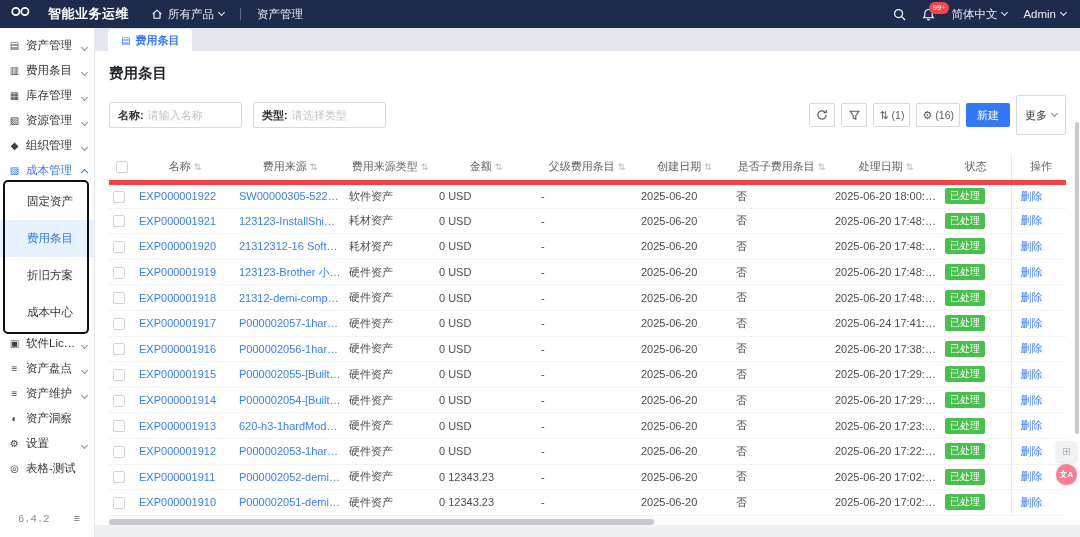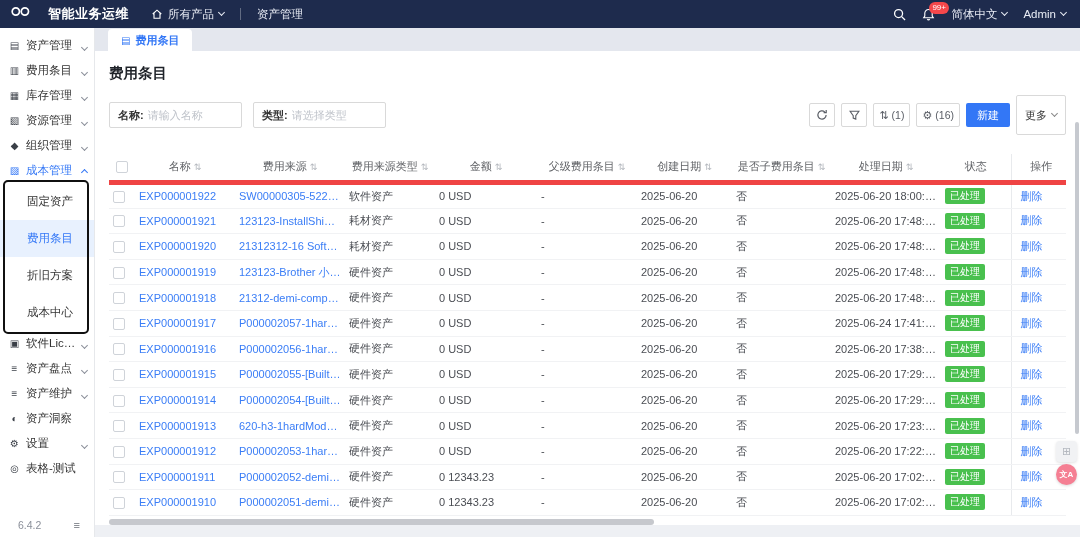--- a/index.html
+++ b/index.html
@@ -25,21 +25,21 @@
   .side-item { height:25px; display:flex; align-items:center; gap:5px; padding:0 7px 0 8px; font-size:11.5px; color:#333; cursor:pointer; white-space:nowrap; }
   .side-item .ic { width:13px; font-size:10px; color:#3a3f47; text-align:center; flex:none; }
   .side-item .lbl { flex:1; overflow:hidden; text-overflow:ellipsis; }
   .side-item .chevbox { color:#8a8f99; flex:none; }
   .side-item.active { color:#3377f6; }
   .side-item.active .ic, .side-item.active .chevbox { color:#3377f6; }
   .submenu { position:relative; }
   .submenu-item { height:37px; display:flex; align-items:center; padding-left:27px; font-size:11.5px; color:#333; cursor:pointer; }
   .submenu-item.active { background:#e8f1fe; color:#3377f6; }
   .annotation-box { position:absolute; left:3px; right:5px; top:-3px; bottom:-3px; border:2px solid #101010; border-radius:5px; pointer-events:none; }
-  .side-footer { margin-top:auto; height:30px; display:flex; align-items:flex-end; justify-content:space-between; padding:0 14px 6px 18px; color:#8a8f99; font-size:10.5px; }
+  .side-footer { margin-top:auto; height:30px; display:flex; align-items:center; justify-content:space-between; padding:0 14px 6px 18px; color:#8a8f99; font-size:10.5px;font-family:Liberation Mono, monospace; }
   .collapse-ic { font-size:11px; color:#6b7078; cursor:pointer; }
 
   
   .content { position:absolute; left:95px; top:28px; right:0; bottom:0; display:flex; flex-direction:column; background:#eef0f4; }
   .tabbar { height:23px; background:#e4e7ee; display:flex; align-items:flex-end; padding-left:13px; flex:none; }
   .tab { height:22px; background:#fff; border-radius:4px 4px 0 0; display:flex; align-items:center; gap:5px; padding:0 13px; color:#3377f6; font-size:11px; font-weight:bold; cursor:pointer; }
   .tab .tab-ic { font-size:10px; }
   .panel { flex:1; background:#fff; margin-bottom:12px; padding:9px 14px 0 14px; display:flex; flex-direction:column; position:relative; overflow:hidden; }
   .page-title { font-size:14.5px; font-weight:bold; color:#1f2329; margin:4px 0 12px; }
 

